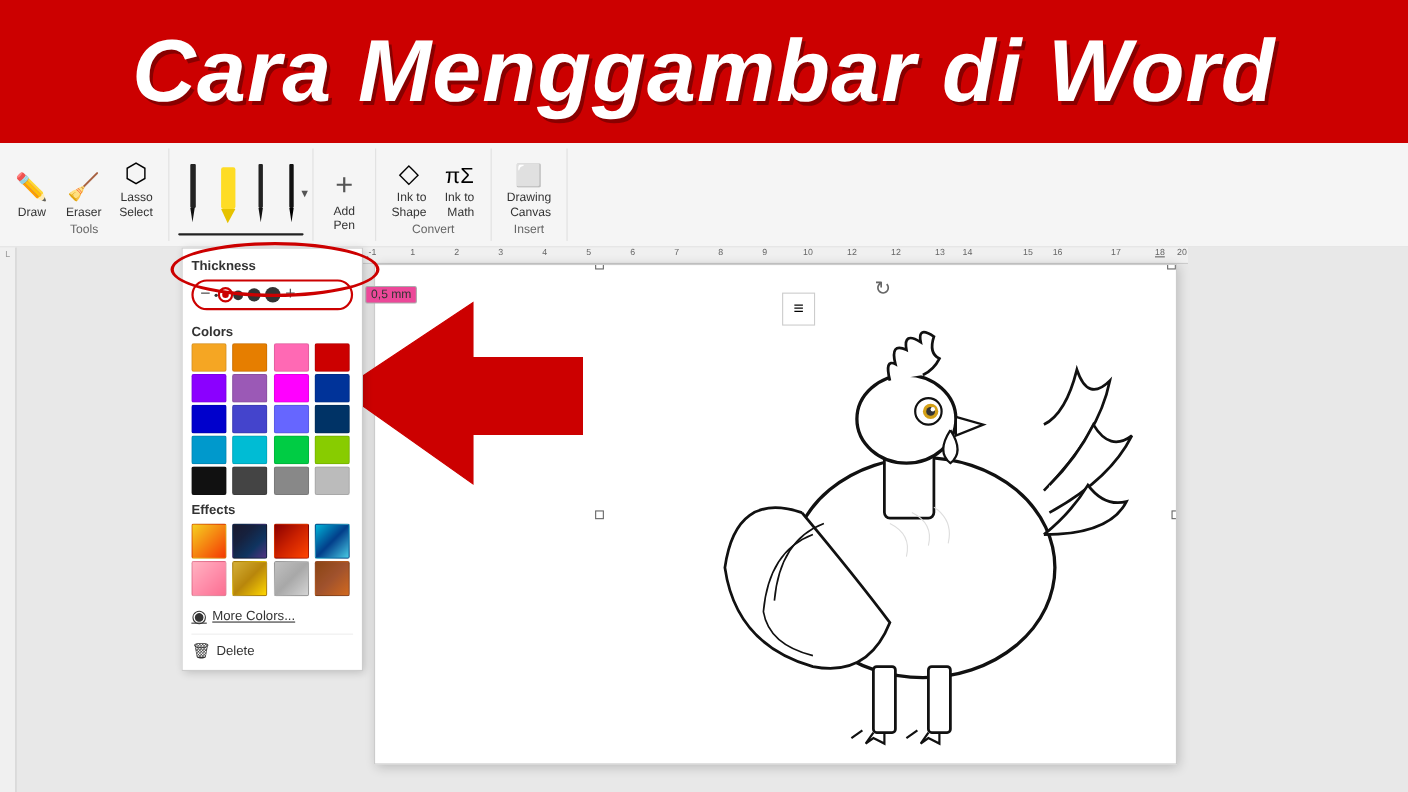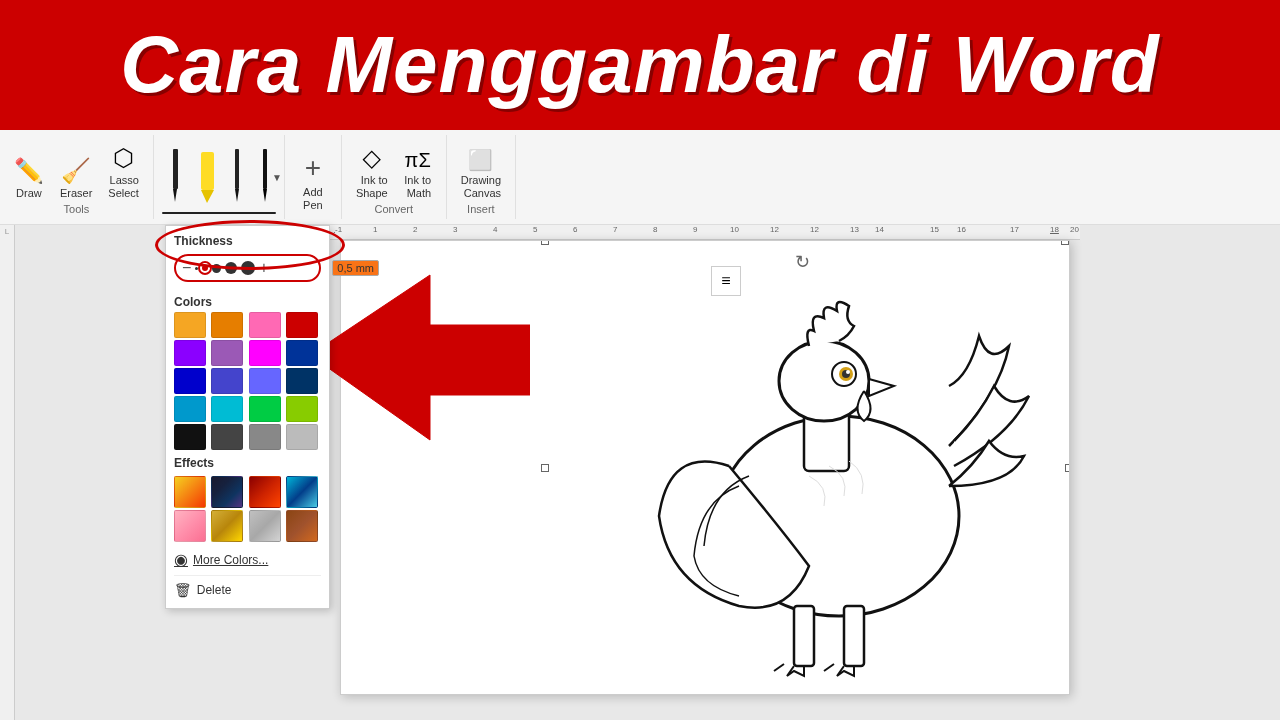--- a/index.html
+++ b/index.html
@@ -158,21 +158,21 @@
       outline-offset: 2px;
     }
 
     .thickness-value {
       position: absolute;
       right: -60px;
       top: 50%;
       transform: translateY(-50%);
       font-size: 11px;
       color: #333;
-      background: #f97316;
+      background: #ec4899;
       border: 1px solid #aaa;
       padding: 1px 4px;
       border-radius: 2px;
       white-space: nowrap;
     }
 
     
     .color-grid {
       display: grid;
       grid-template-columns: repeat(4, 1fr);

